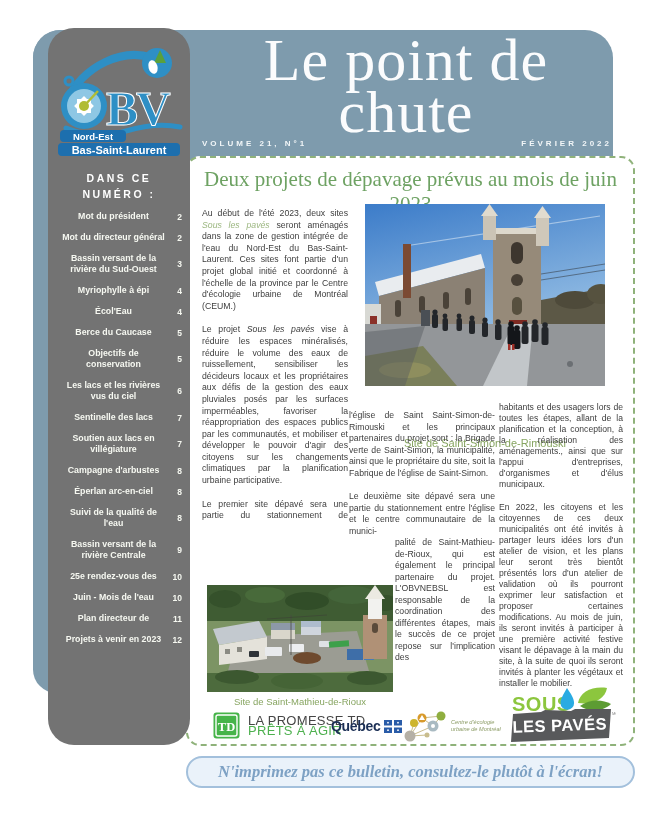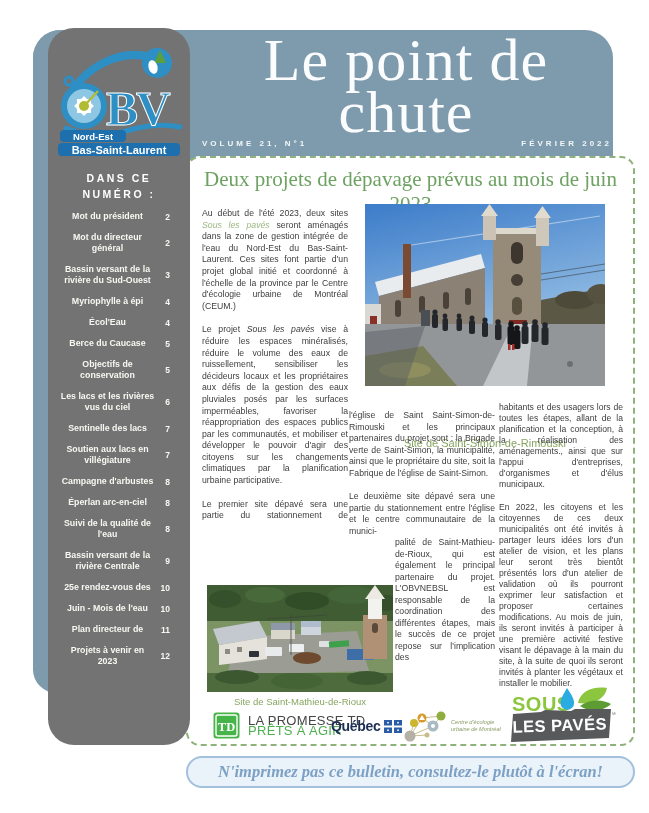--- a/index.html
+++ b/index.html
@@ -45,21 +45,21 @@
   .photo2{position:absolute;left:19px;top:427px;width:186px;height:107px;}
   .cap2{position:absolute;left:19px;top:538px;width:186px;text-align:center;
         font-size:9.5px;color:#87a561;}
 
   
   .green-panel{position:absolute;left:48px;top:28px;width:142px;height:717px;
                background:#737373;border-radius:26px;z-index:5;box-sizing:border-box;}
   .obv-logo{position:absolute;left:6px;top:8px;width:130px;height:122px;}
   .toc-head{position:absolute;left:0;top:142px;width:100%;text-align:center;
             color:#fff;font-size:10.5px;font-weight:bold;letter-spacing:2.5px;line-height:16px;}
-  .toc{position:absolute;left:0;top:183px;width:100%;box-sizing:border-box;padding:0 20px 0 12px;}
+  .toc{position:absolute;left:0;top:183px;width:100%;box-sizing:border-box;padding:0 8px 0 12px;}
   .toc-row{display:flex;align-items:center;margin-bottom:10px;cursor:pointer;}
   .toc-label{flex:1;text-align:center;color:#f6f8f1;font-size:8.8px;font-weight:bold;line-height:11px;}
   .toc-page{width:15px;text-align:right;color:#f6f8f1;font-size:8.5px;font-weight:bold;}
 
   
   .td-group{position:absolute;left:25px;top:554px;display:flex;align-items:center;}
   .td-text{margin-left:8px;font-size:13px;font-weight:normal;line-height:9.5px;letter-spacing:.3px;}
   .td-l1{color:#454545;}
   .td-l2{color:#4db04e;}
   .qc-group{position:absolute;left:143px;top:560px;display:flex;align-items:center;}

